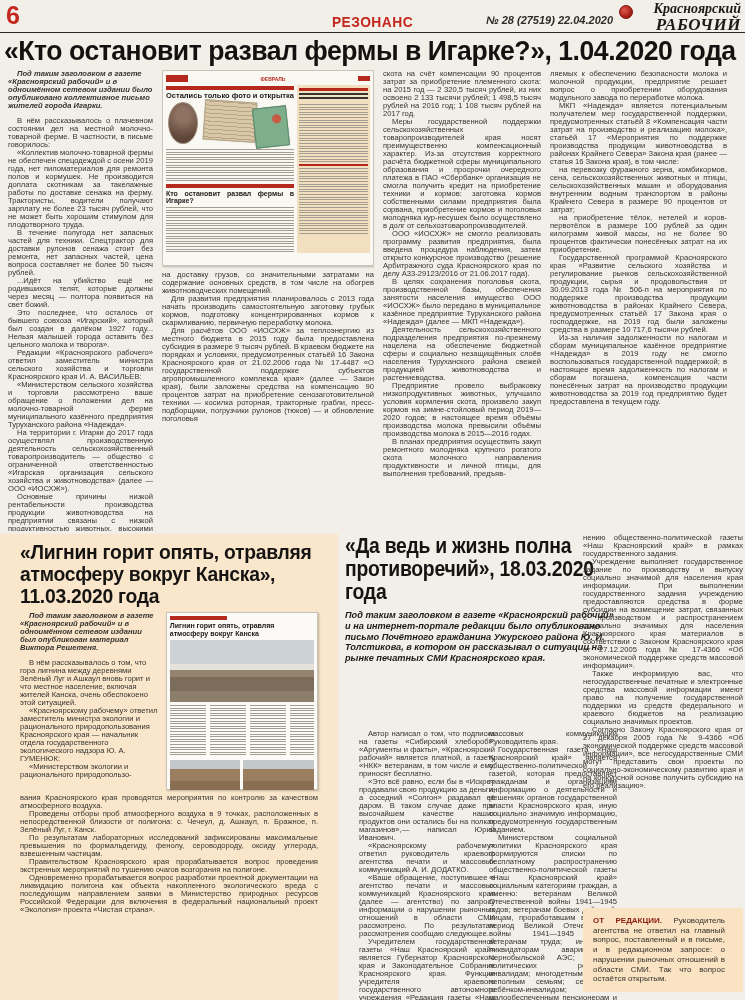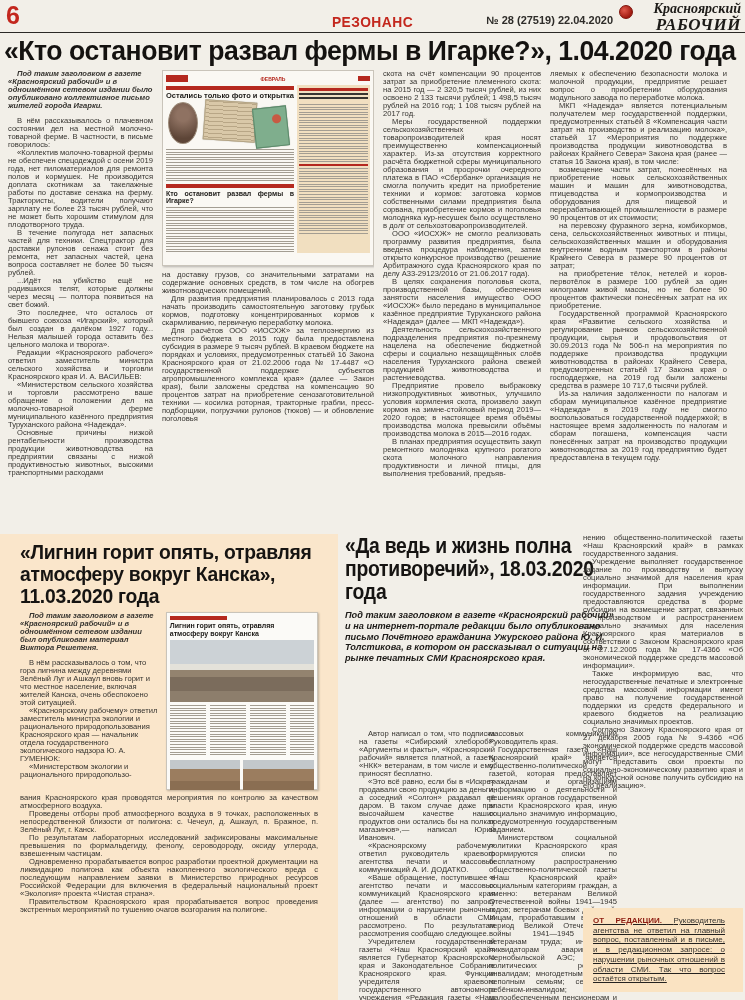--- a/index.html
+++ b/index.html
@@ -5,21 +5,21 @@
   * { margin:0; padding:0; box-sizing:border-box; }
   html,body { width:745px; height:1000px; overflow:hidden; }
   body { font-family:"Liberation Sans", sans-serif; background:#e8e5de; }
   .page { position:relative; width:745px; height:1000px; background:#f2efe8; color:#24221f; overflow:hidden; }
 
   
   .hdr { position:absolute; top:0; left:0; right:0; height:33px; border-bottom:1.6px solid #2b2926; }
   .pagenum { position:absolute; left:6px; top:1px; font-size:25px; font-weight:bold; color:#c3271d; }
   .section { position:absolute; left:0; right:0; top:13px; text-align:center; font-size:15px; font-weight:bold;
              color:#c3271d; letter-spacing:.5px; transform:scaleX(.92); }
-  .issue { position:absolute; right:132px; top:14px; font-size:11px; font-weight:bold; color:#2e2c29; }
+  .issue { position:absolute; right:132px; top:14px; font-size:11px; font-style:italic; font-weight:bold; color:#2e2c29; }
   .logo { position:absolute; right:4px; top:2px; width:124px; text-align:right;
           font-family:"Liberation Serif", serif; font-style:italic; line-height:1; color:#1d1b18; }
   .logo-top { font-size:14px; font-weight:bold; }
   .logo-bot { font-size:17px; font-weight:bold; letter-spacing:.5px; }
   .emblem { position:absolute; left:2px; top:3px; width:14px; height:14px; border-radius:50%;
             background:radial-gradient(circle at 35% 35%, #e0584a, #a01a10 70%); border:1px solid #7e130b; }
 
   
   .h1 { position:absolute; top:35px; left:4px; width:745px; font-size:28px; font-weight:bold; color:#141210;
         transform:scaleX(.95); transform-origin:left; white-space:nowrap; letter-spacing:-0.5px; }
@@ -79,21 +79,21 @@
 
   
   .a3 { position:absolute; left:345px; top:534px; width:398px; height:466px; }
   .a3-head { position:absolute; left:0; top:0; width:280px; }
   .h3a { font-size:22px; line-height:1.05; font-weight:bold; color:#161412; transform:scaleX(.88);
          transform-origin:left; width:320px; margin-bottom:7px; letter-spacing:-0.3px; }
   .a3-intro { font-size:9.2px; line-height:1.16; font-weight:bold; font-style:italic; color:#1d1b18; width:276px; }
   .a3a { position:absolute; left:0; top:196px; bottom:0; width:136px;margin-left:14px; }
   .a3b { position:absolute; left:144px; top:196px; bottom:0; width:128px; }
   .a3c { position:absolute; right:0; top:0; bottom:0; width:160px; }
-  .ednote { position:absolute; right:0; bottom:8px; width:168px; background:#fae3c2; padding:8px 18px;text-decoration:underline; }
+  .ednote { position:absolute; right:0; bottom:8px; width:168px; background:#fae3c2; padding:8px 18px; }
   .ednote p { font-size:8px; line-height:1.22; color:#35332f; text-align:justify; }
   .ednote-label { font-weight:bold; color:#8d1d12; }
 </style>
 </head>
 <body>
 
 <div class="page">
 
   <div class="hdr">
     <div class="pagenum">6</div>
@@ -112,20 +112,21 @@
     <div class="col c1 body">
       <p class="intro">Под таким заголовком в газете «Красноярский рабочий» и в одноимённом сетевом издании было опубликовано коллективное письмо жителей города Игарки.</p>
       <div>
           <p>В нём рассказывалось о плачевном состоянии дел на местной молочно-товарной ферме. В частности, в письме говорилось:</p>
           <p>«Коллектив молочно-товарной фермы не обеспечен спецодеждой с осени 2019 года, нет пиломатериалов для ремонта полов и кормушек. Не производится доплата скотникам за такелажные работы по доставке сенажа на ферму. Трактористы, водители получают зарплату не более 23 тысяч рублей, что не может быть хорошим стимулом для плодотворного труда.</p>
           <p>В течение полугода нет запасных частей для техники. Спецтрактор для доставки рулонов сенажа стоит без ремонта, нет запасных частей, цена вопроса составляет не более 50 тысяч рублей.</p>
           <p>...Идёт на убийство ещё не родившихся телят, которые должны через месяц — полтора появиться на свет божий.</p>
           <p>Это последнее, что осталось от бывшего совхоза «Игарский», который был создан в далёком 1927 году... Нельзя малышей города оставить без цельного молока и творога».</p>
           <p>Редакции «Красноярского рабочего» ответил заместитель министра сельского хозяйства и торговли Красноярского края И. А. ВАСИЛЬЕВ:</p>
           <p>«Министерством сельского хозяйства и торговли рассмотрено ваше обращение о положении дел на молочно-товарной ферме муниципального казённого предприятия Туруханского района «Надежда».</p>
+          <p>На территории г. Игарки до 2017 года осуществлял производственную деятельность сельскохозяйственный товаропроизводитель — общество с ограниченной ответственностью «Игарская организация сельского хозяйства и животноводства» (далее — ООО «ИОСХЖ»).</p>
           <p>Основные причины низкой рентабельности производства продукции животноводства на предприятии связаны с низкой продуктивностью животных, высокими транспортными расходами</p>
         </div>
     </div>
 
     <div class="col c2 body cont-first">
       <div class="embed1">
         <div class="e1-mast">
           <span class="e1-logo"></span>
           <span class="e1-mast-txt">ФЕВРАЛЬ</span>
           <span class="e1-mast-r"></span>
@@ -169,21 +170,20 @@
           <p>Деятельность сельскохозяйственного подразделения предприятия по-прежнему нацелена на обеспечение бюджетной сферы и социально незащищённых слоёв населения Туруханского района свежей продукцией животноводства и растениеводства.</p>
           <p>Предприятие провело выбраковку низкопродуктивных животных, улучшило условия кормления скота, произвело закуп кормов на зимне-стойловый период 2019—2020 годов; в настоящее время объёмы производства молока превысили объёмы производства молока в 2015—2016 годах.</p>
           <p>В планах предприятия осуществить закуп ремонтного молодняка крупного рогатого скота молочного направления продуктивности и личной птицы, для выполнения требований, предъяв-</p>
         </div>
     </div>
 
     <div class="col c4 body cont-first">
       <div>
           <p>ляемых к обеспечению безопасности молока и молочной продукции, предприятие решает вопрос о приобретении оборудования модульного завода по переработке молока.</p>
           <p>МКП «Надежда» является потенциальным получателем мер государственной поддержки, предусмотренных статьёй 8 «Компенсация части затрат на производство и реализацию молока», статьёй 17 «Мероприятия по поддержке производства продукции животноводства в районах Крайнего Севера» Закона края (ранее — статья 16 Закона края), в том числе:</p>
-          <p>возмещение части затрат, понесённых на приобретение новых сельскохозяйственных машин и машин для животноводства, птицеводства и кормопроизводства и оборудования для пищевой и перерабатывающей промышленности в размере 90 процентов от их стоимости;</p>
           <p>на перевозку фуражного зерна, комбикормов, сена, сельскохозяйственных животных и птицы, сельскохозяйственных машин и оборудования внутренним водным транспортом в районы Крайнего Севера в размере 90 процентов от затрат;</p>
           <p>на приобретение тёлок, нетелей и коров-первотёлок в размере 100 рублей за один килограмм живой массы, но не более 90 процентов фактически понесённых затрат на их приобретение.</p>
           <p>Государственной программой Красноярского края «Развитие сельского хозяйства и регулирование рынков сельскохозяйственной продукции, сырья и продовольствия от 30.09.2013 года № 506-п на мероприятия по поддержке производства продукции животноводства в районах Крайнего Севера, предусмотренных статьёй 17 Закона края о господдержке, на 2019 год были заложены средства в размере 10 717,6 тысячи рублей.</p>
           <p>Из-за наличия задолженности по налогам и сборам муниципальное казённое предприятие «Надежда» в 2019 году не смогло воспользоваться государственной поддержкой; в настоящее время задолженность по налогам и сборам погашена, компенсация части понесённых затрат на производство продукции животноводства за 2019 год предприятию будет предоставлена в текущем году.</p>
         </div>
     </div>
   </div>
 
   <div class="a2">
     <div class="h2a">«Лигнин горит опять, отравляя атмосферу вокруг Канска», 11.03.2020 года</div>
@@ -205,22 +205,22 @@
           <div class="photo-sm"></div>
           <div class="photo-sm"></div>
         </div>
       </div>
     </div>
     <div class="a2-full body cont-first">
       <div>
           <p>вания Красноярского края проводятся мероприятия по контролю за качеством атмосферного воздуха.</p>
           <p>Проведены отборы проб атмосферного воздуха в 9 точках, расположенных в непосредственной близости от полигона: с. Чечеул, д. Ашкаул, п. Бражное, п. Зелёный Луг, г. Канск.</p>
           <p>По результатам лабораторных исследований зафиксированы максимальные превышения по формальдегиду, фенолу, сероводороду, оксиду углерода, взвешенным частицам.</p>
+          <p>Правительством Красноярского края прорабатывается вопрос проведения экстренных мероприятий по тушению очагов возгорания на полигоне.</p>
           <p>Одновременно прорабатывается вопрос разработки проектной документации на ликвидацию полигона как объекта накопленного экологического вреда с последующим направлением заявки в Министерство природных ресурсов Российской Федерации для включения в федеральный национальный проект «Экология» проекта «Чистая страна».</p>
-          <p>Правительством Красноярского края прорабатывается вопрос проведения экстренных мероприятий по тушению очагов возгорания на полигоне.</p>
         </div>
     </div>
   </div>
 
   <div class="a3">
     <div class="a3-head">
       <div class="h3a">«Да ведь и жизнь полна противоречий», 18.03.2020 года</div>
       <p class="intro a3-intro">Под таким заголовком в газете «Красноярский рабочий» и на интернет-портале редакции было опубликовано письмо Почётного гражданина Ужурского района Ю. И. Толстикова, в котором он рассказывал о ситуации на рынке печатных СМИ Красноярского края.</p>
     </div>
     <div class="col a3a body">

